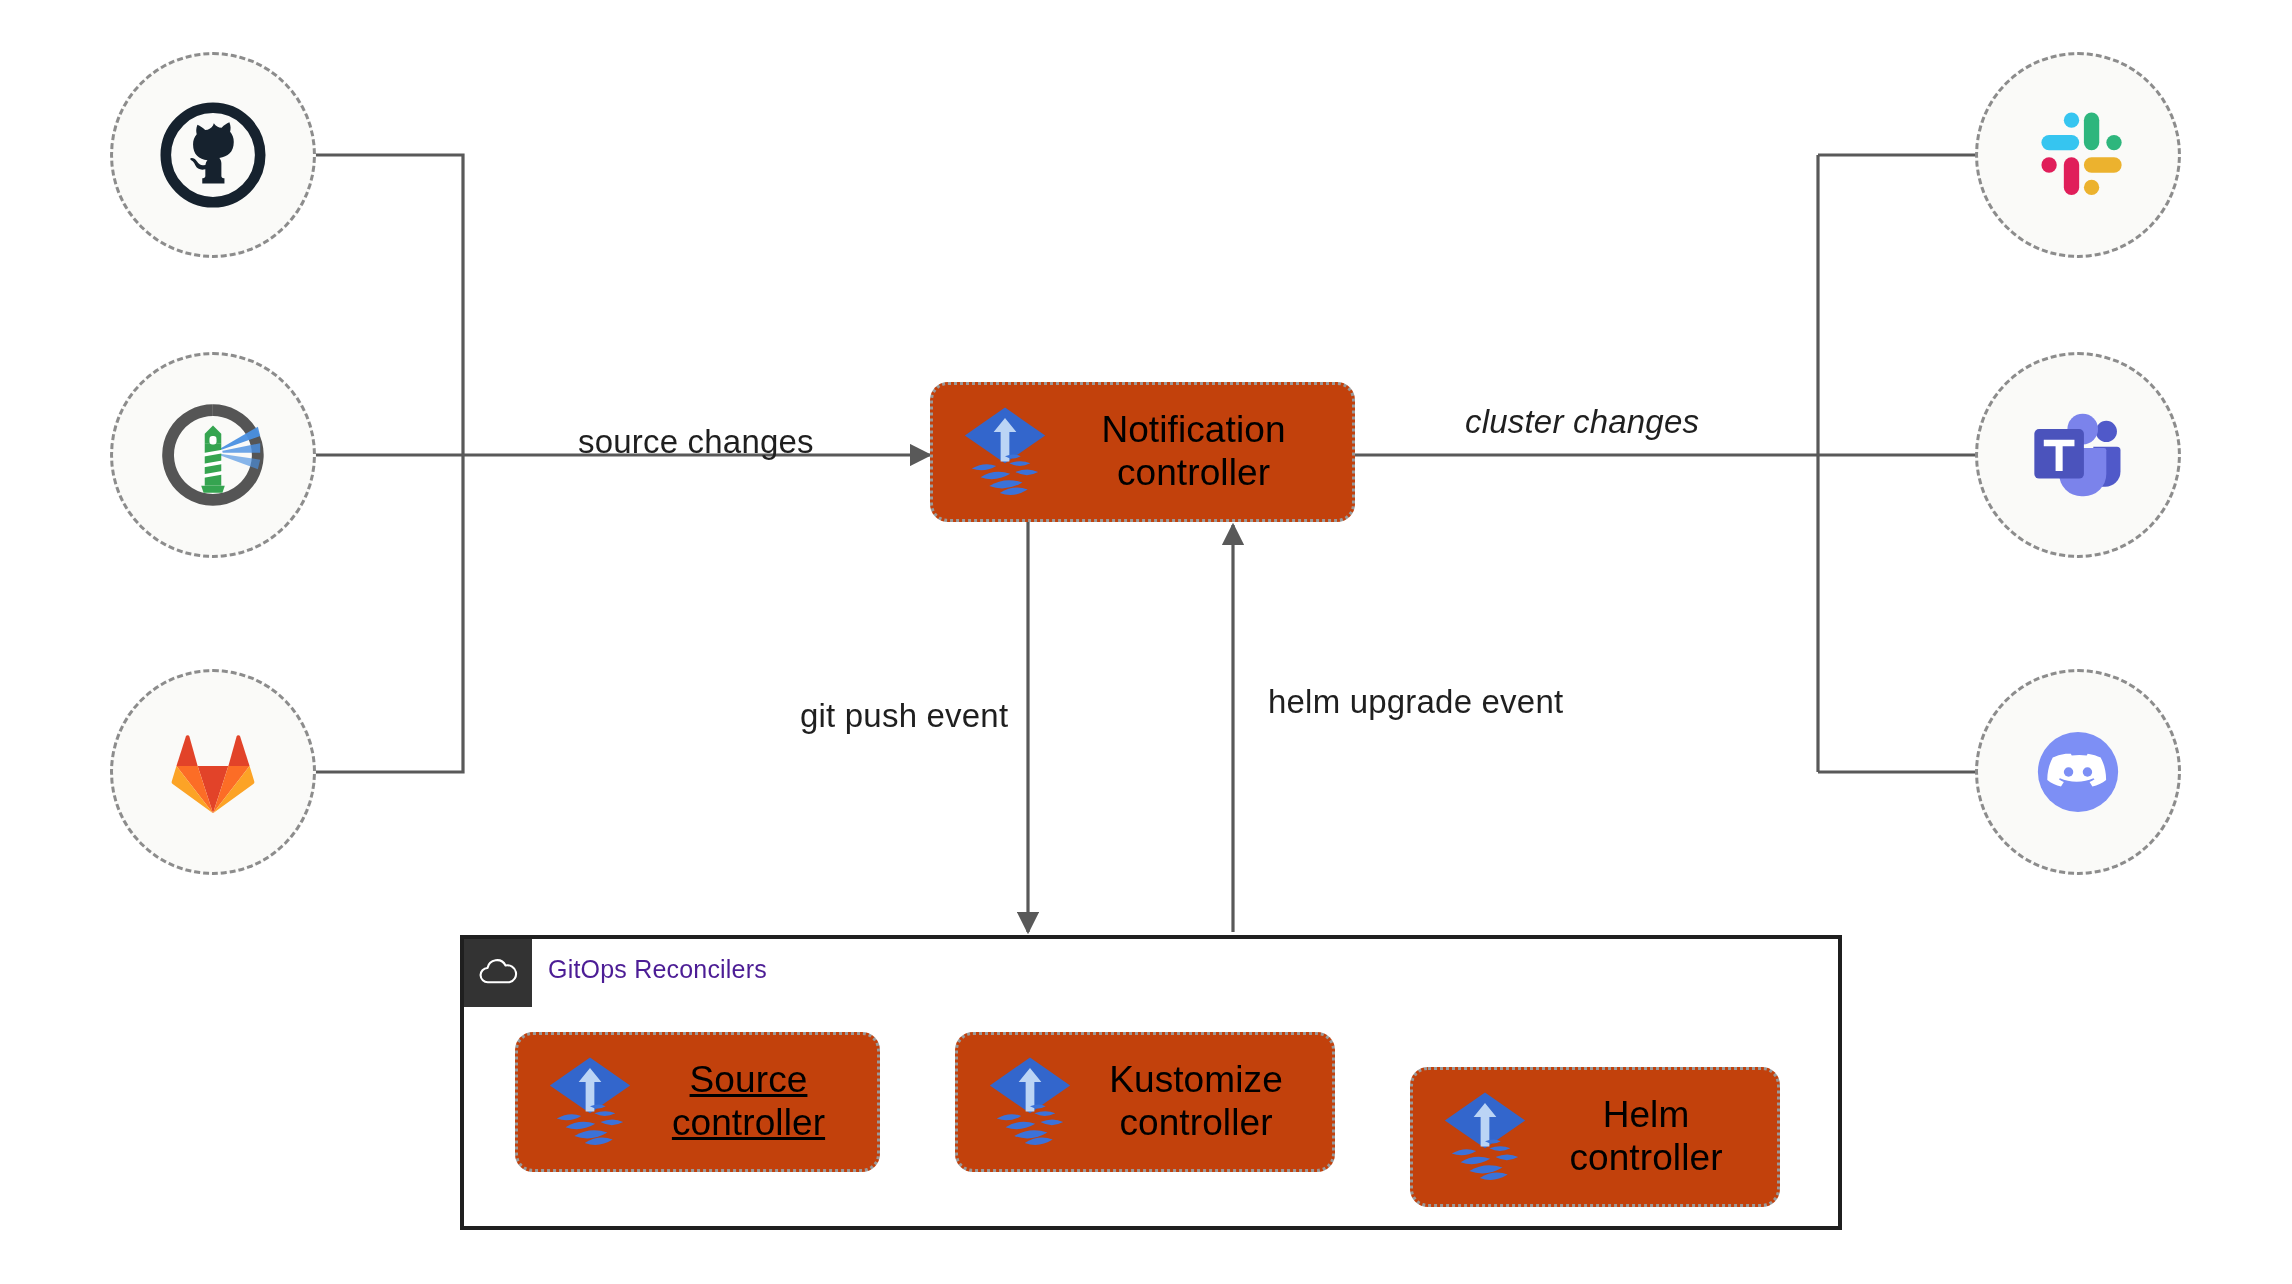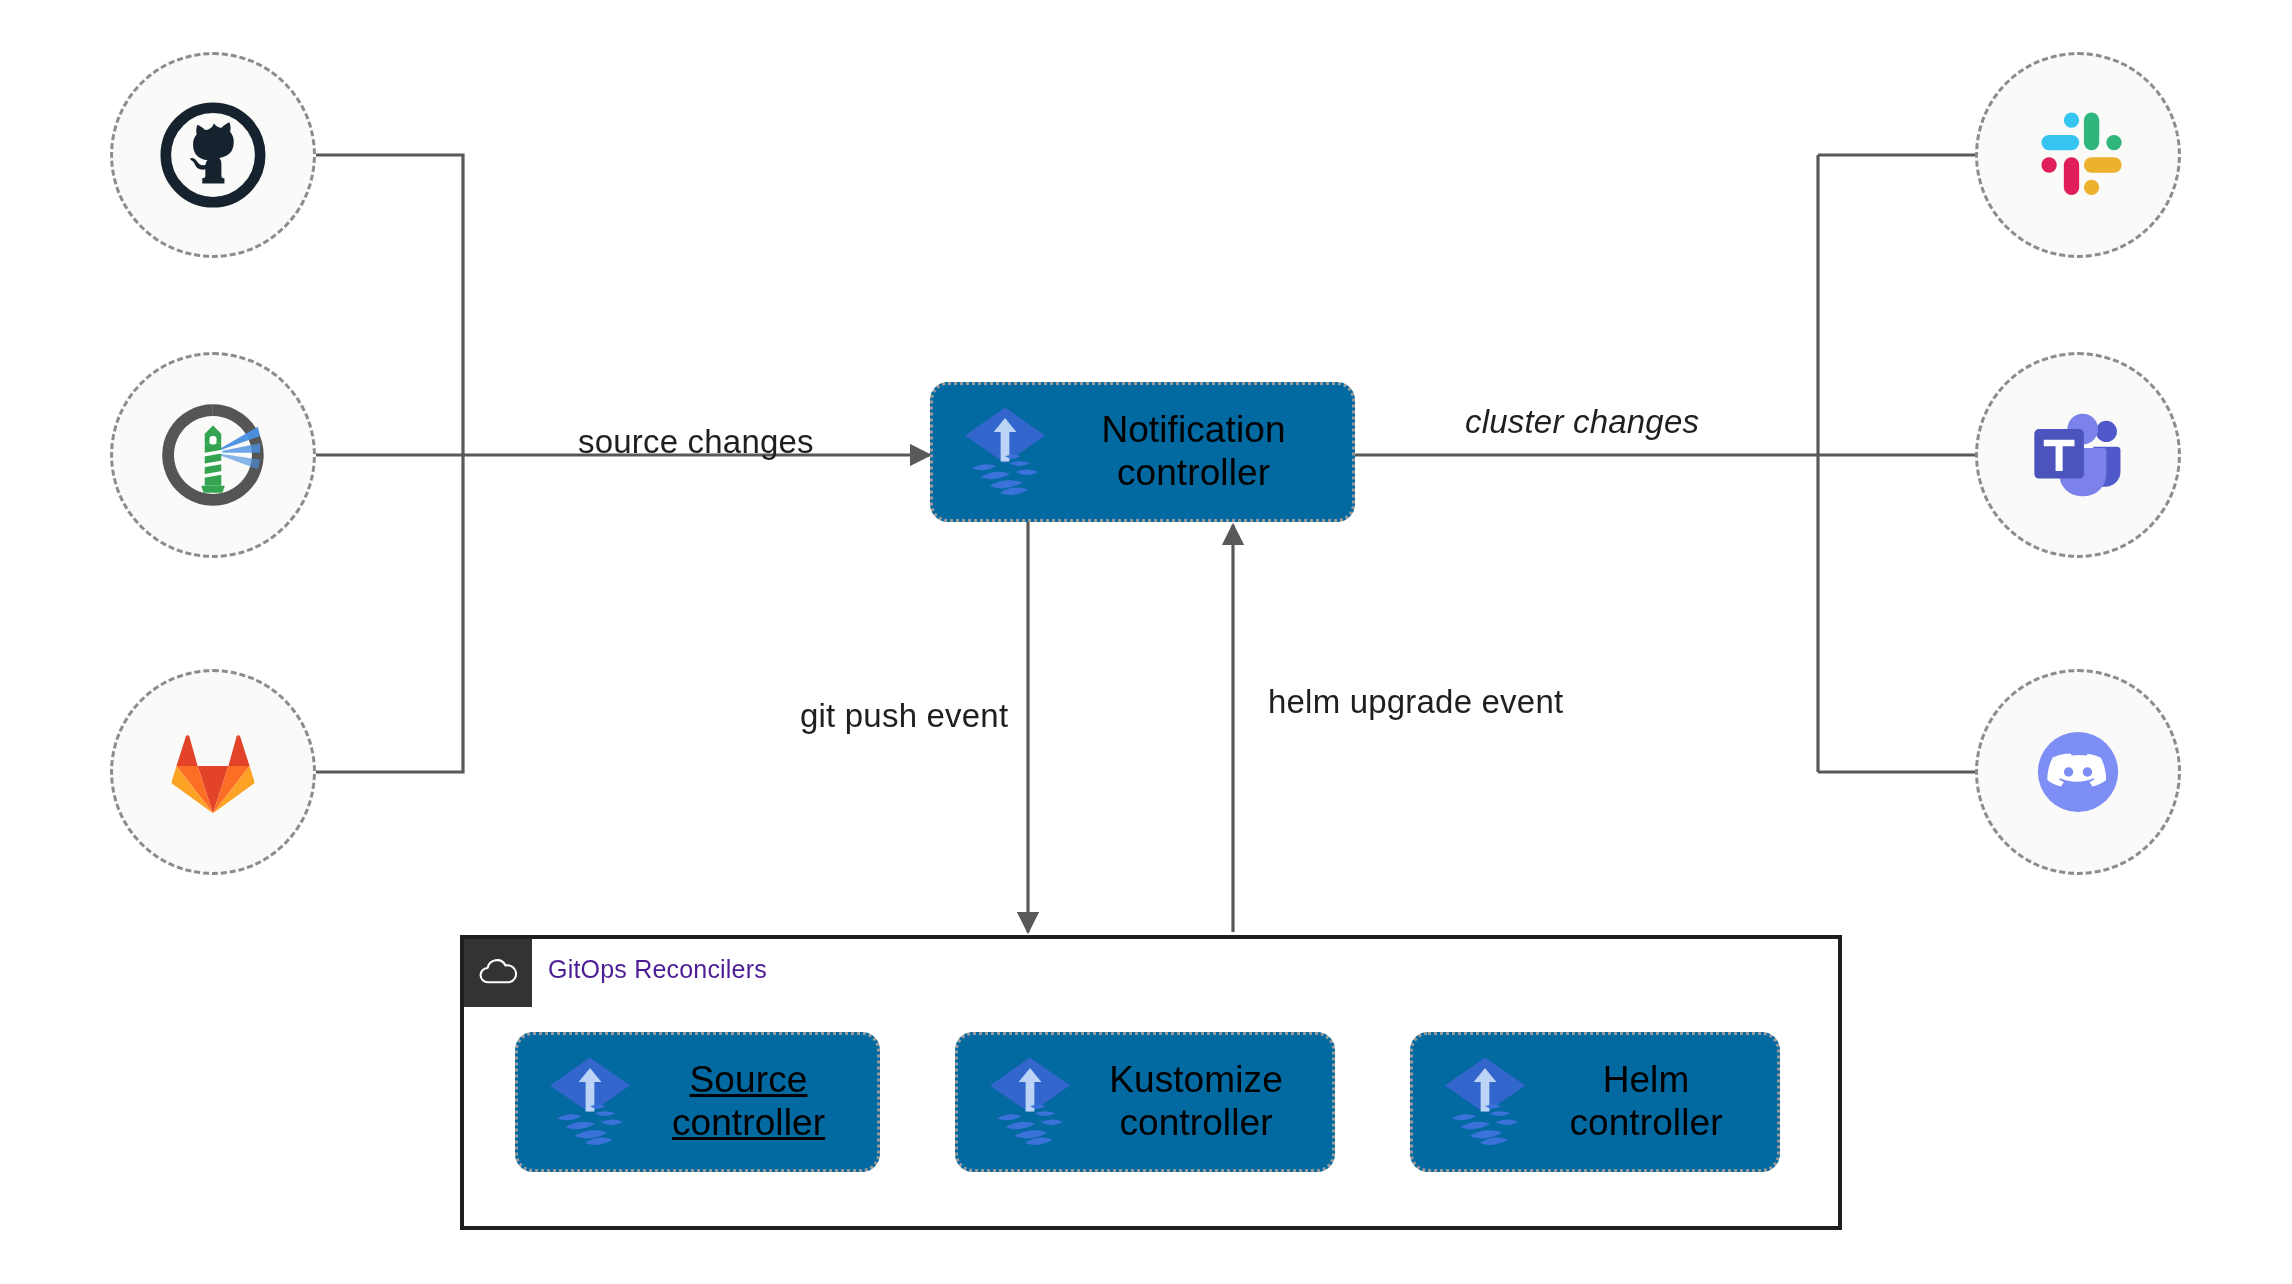--- a/index.html
+++ b/index.html
@@ -42,21 +42,21 @@
   }
   .circle-node .glyph {
     width: 118px;
     height: 118px;
     display: block;
   }
 
   
   .ctrl-box {
     position: absolute;
-    background: #0369a1;
+    background: #c2410c;
     border: 3px dotted #9a9a9a;
     border-radius: 18px;
     box-sizing: border-box;
     display: flex;
     flex-direction: row;
     align-items: center;
     justify-content: flex-end;
   }
   .ctrl-box .flux-logo {
     width: 88px;
@@ -295,21 +295,21 @@
       <path d="M44 102 q16 -10 32 -4 q-16 10 -32 4 z"></path>
       <path d="M55 68 q13 -5 24 0 q-12 6 -24 0 z"></path>
       <path d="M62 78 q14 -6 26 0 q-13 7 -26 0 z"></path>
       <path d="M50 60 q10 -4 18 0 q-9 5 -18 0 z"></path>
     </g>
   </svg>
   <div class="ctrl-label">Kustomize
 controller</div>
 </div>
 
-<div class="ctrl-box" style="left:1410px; top:1032px; width:370px; height:140px;">
+<div class="ctrl-box" style="left:1410px; top:1067px; width:370px; height:140px;">
   <svg class="flux-logo" viewBox="0 0 100 110" xmlns="http://www.w3.org/2000/svg">
     <path fill="#3366CC" d="M50 4 L96 36 L50 68 L4 36 Z"></path>
     <path fill="#BBD4F5" d="M50 16 L63 32 H55 V66 H45 V32 H37 Z"></path>
     <g fill="#3B72D9">
       <path d="M12 74 q14 -8 28 -3 q-14 8 -28 3 z"></path>
       <path d="M22 84 q16 -10 34 -4 q-17 10 -34 4 z"></path>
       <path d="M32 94 q18 -11 38 -4 q-19 11 -38 4 z"></path>
       <path d="M44 102 q16 -10 32 -4 q-16 10 -32 4 z"></path>
       <path d="M55 68 q13 -5 24 0 q-12 6 -24 0 z"></path>
       <path d="M62 78 q14 -6 26 0 q-13 7 -26 0 z"></path>

